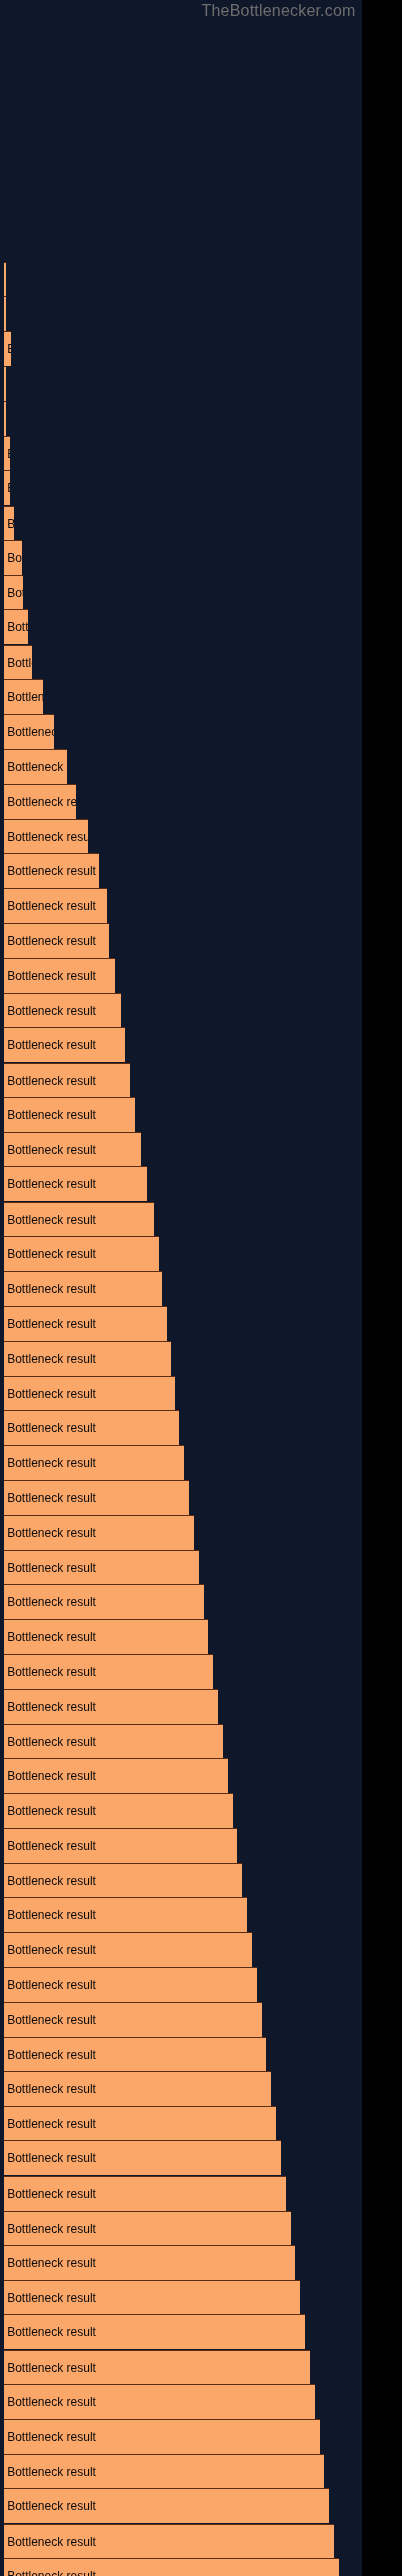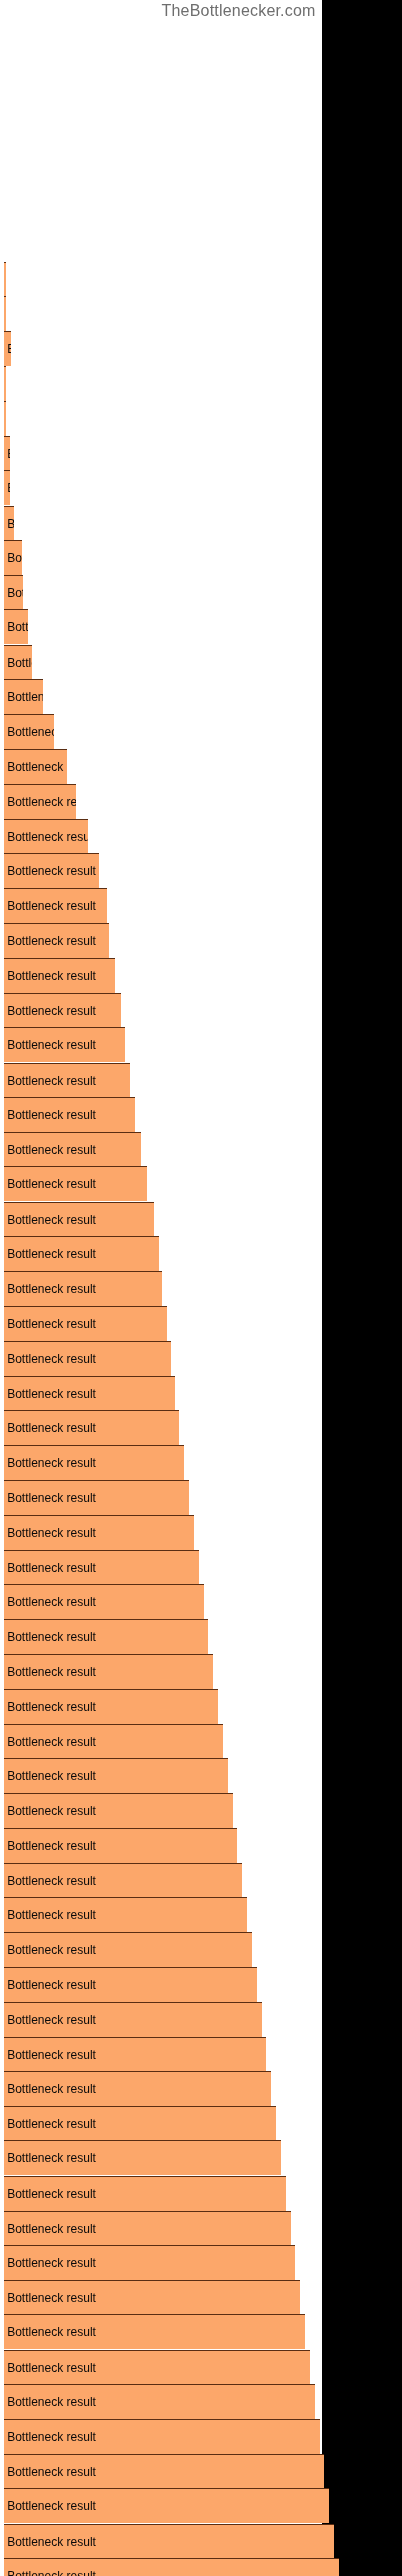--- a/index.html
+++ b/index.html
@@ -11,23 +11,23 @@
     width: 403px;
     height: 2576px;
     position: relative;
     overflow: hidden;
     font-family: "Liberation Sans", sans-serif;
     -webkit-font-smoothing: antialiased;
   }
   #chart-root {
     position: absolute;
     left: 0; top: 0;
-    width: 322px;
+    width: 362px;
     height: 2576px;
-    background: #ffffff;
+    background: #0f172a;
   }
   .watermark {
     position: absolute;
     right: 6.4px;
     top: 0px;
     color: #6e6e6e;
     font-size: 16px;
     line-height: 21px;
     letter-spacing: 0.2px;
     white-space: nowrap;

